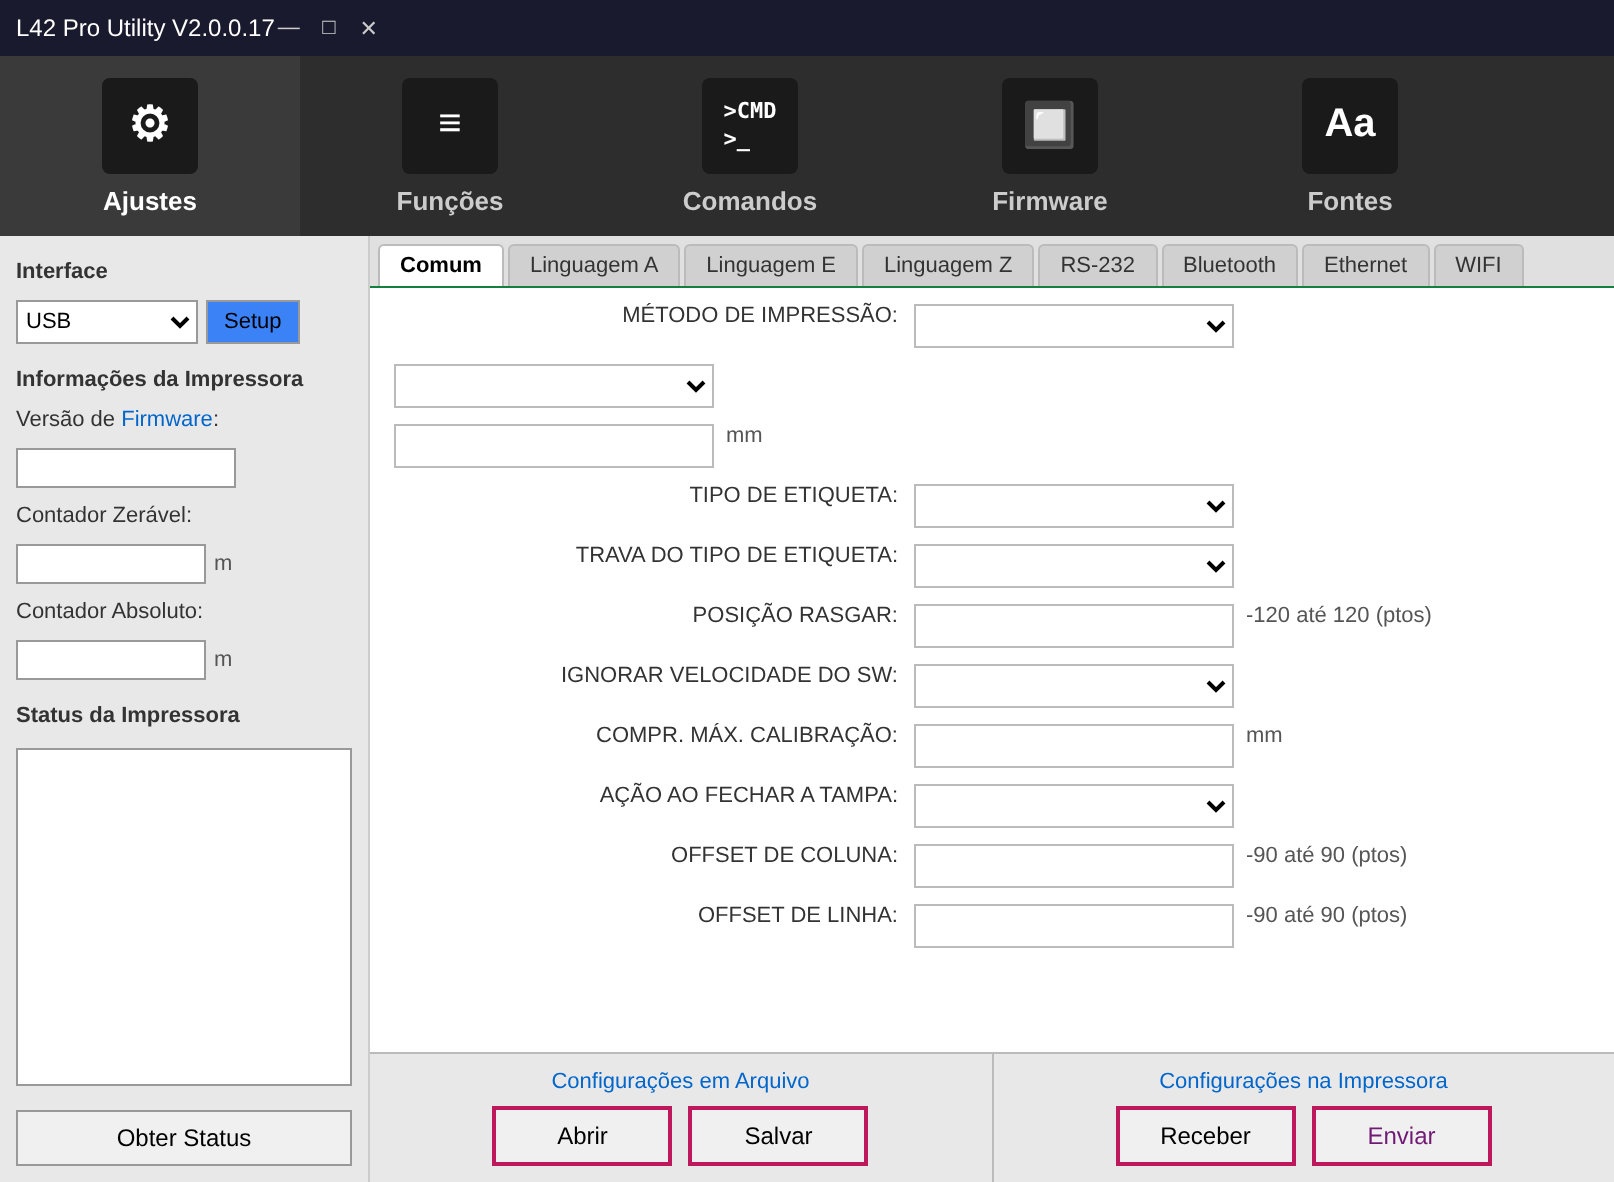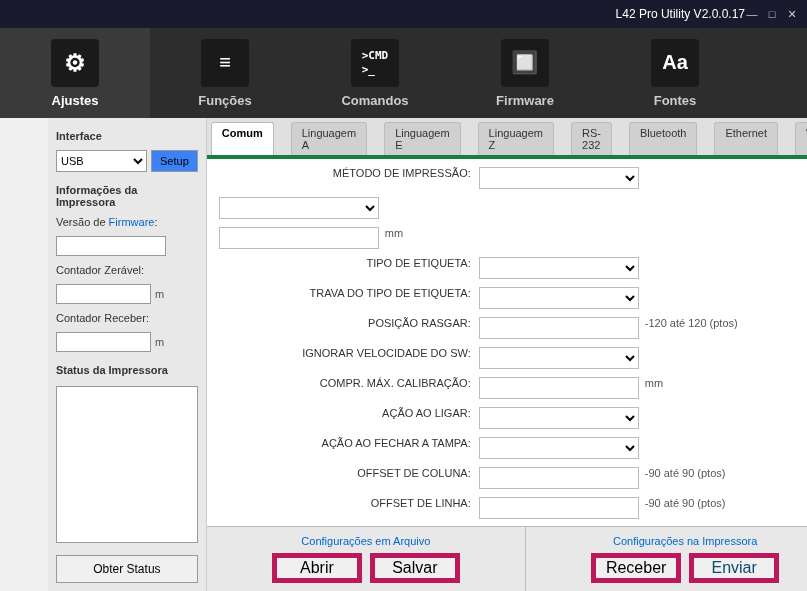--- a/index.html
+++ b/index.html
@@ -10,21 +10,21 @@
       width: 807px;
       height: 591px;
       overflow: hidden;
     }
     .title-bar {
       background: #1a1a2e;
       color: white;
       height: 28px;
       display: flex;
       align-items: center;
-      justify-content: flex-end;
+      justify-content: flex-start;
       padding: 0 8px;
       font-size: 12px;
       user-select: none;
     }
     .title-bar-buttons {
       display: flex;
       gap: 6px;
     }
     .title-bar-btn {
       width: 14px;
@@ -64,21 +64,20 @@
       border-radius: 4px;
       display: flex;
       align-items: center;
       justify-content: center;
       font-size: 22px;
       color: white;
     }
     .main-content {
       display: flex;
       height: calc(591px - 28px - 90px);
-      padding-left: 48px;
     }
     .sidebar {
       width: 185px;
       background: #e8e8e8;
       border-right: 1px solid #ccc;
       padding: 8px;
       display: flex;
       flex-direction: column;
       gap: 8px;
     }
@@ -141,23 +140,24 @@
     }
     .content-area {
       flex: 1;
       background: #f5f5f5;
       display: flex;
       flex-direction: column;
     }
     .tabs {
       display: flex;
       background: #e0e0e0;
-      border-bottom: 4px solid #15803d;
+      border-bottom: 1px solid #15803d;
       padding: 4px 4px 0;
-      gap: 17px;
+      gap: 2px;
+      align-items: flex-end;
     }
     .tab {
       padding: 4px 10px;
       font-size: 11px;
       cursor: pointer;
       border: 1px solid #bbb;
       border-bottom: none;
       background: #d0d0d0;
       color: #333;
       border-radius: 3px 3px 0 0;
@@ -230,27 +230,27 @@
       color: #0066cc;
     }
     .bottom-btn-row {
       display: flex;
       gap: 8px;
       justify-content: center;
     }
     .bottom-btn {
       height: 30px;
       width: 90px;
-      font-size: 16px;
-      border: 5px solid #be185d;
+      font-size: 12px;
+      border: 2px solid #be185d;
       background: #f0f0f0;
       cursor: pointer;
     }
     .bottom-btn:disabled {
-      color: #0c4a6e;
+      color: #701a75;
       cursor: not-allowed;
     }
     .gear-icon { font-size: 24px; }
     .list-icon { font-size: 20px; }
     .chip-icon { font-size: 22px; }
     .font-icon { font-size: 22px; }
   </style>
 </head>
 <body>
 
@@ -300,21 +300,21 @@
     <span class="sidebar-section-title">Informações da Impressora</span>
     <span class="sidebar-label">Versão de <span style="color:#0066cc">Firmware</span>:</span>
     <input class="sidebar-input" type="text" value="" style="">
 
     <span class="sidebar-label">Contador Zerável:</span>
     <div class="sidebar-row">
       <input class="sidebar-input" type="text" value="" style="width: 95px;">
       <span class="unit-label">m</span>
     </div>
 
-    <span class="sidebar-label">Contador Receber:</span>
+    <span class="sidebar-label">Contador Absoluto:</span>
     <div class="sidebar-row">
       <input class="sidebar-input" type="text" value="" style="width: 95px;">
       <span class="unit-label">m</span>
     </div>
 
     <span class="sidebar-section-title">Status da Impressora</span>
     <div class="sidebar-status-box"></div>
     <button class="sidebar-bottom-btn">Obter Status</button>
   </div>
 
@@ -359,24 +359,20 @@
         <div class="form-row">
           <span class="form-label">IGNORAR VELOCIDADE DO SW:</span>
           <select class="form-select"><option value=""></option></select>
         </div>
         <div class="form-row">
           <span class="form-label">COMPR. MÁX. CALIBRAÇÃO:</span>
           <input type="text" class="form-input" style="">
           <span class="form-hint">mm</span>
         </div>
         <div class="form-row">
-          <span class="form-label">AÇÃO AO LIGAR:</span>
-          <select class="form-select"><option value=""></option></select>
-        </div>
-        <div class="form-row">
           <span class="form-label">AÇÃO AO FECHAR A TAMPA:</span>
           <select class="form-select"><option value=""></option></select>
         </div>
         <div class="form-row">
           <span class="form-label">OFFSET DE COLUNA:</span>
           <input type="text" class="form-input" style="">
           <span class="form-hint">-90 até 90 (ptos)</span>
         </div>
         <div class="form-row">
           <span class="form-label">OFFSET DE LINHA:</span>

